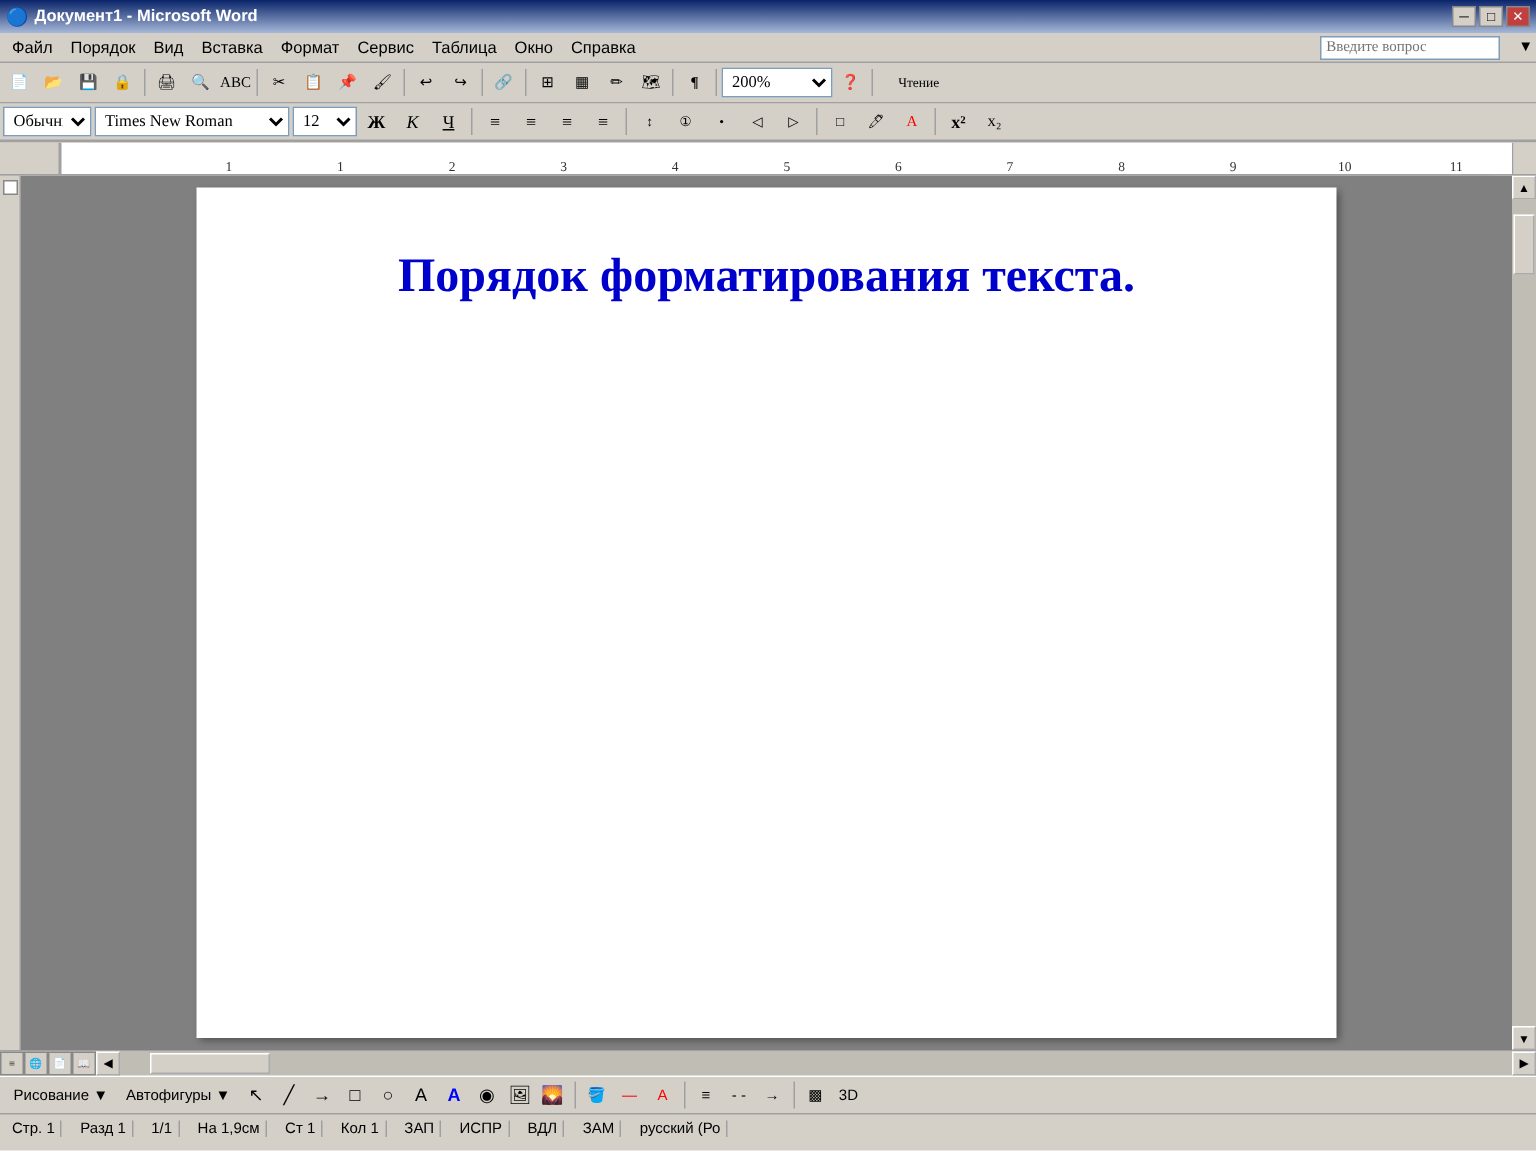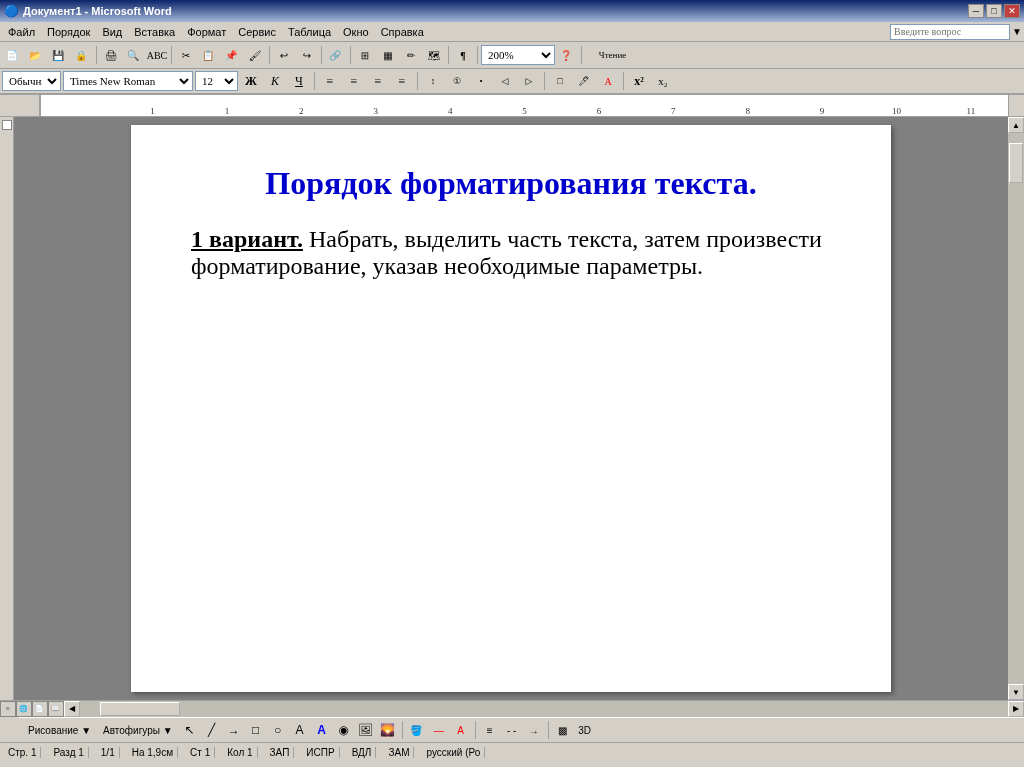--- a/index.html
+++ b/index.html
@@ -58,21 +58,21 @@
       font-size: 11px;
     }
     .menu-item {
       padding: 2px 6px;
       cursor: pointer;
     }
     .menu-spacer { flex: 1; }
     .menu-search {
       display: flex;
       align-items: center;
-      gap: 2px;
+      gap: 12px;
     }
     .menu-search input {
       width: 120px;
       height: 16px;
       font-size: 10px;
       font-family: Tahoma;
       border: 1px solid #7f9db9;
       padding: 1px 3px;
       background: white;
     }
@@ -310,21 +310,20 @@
     .drawing-toolbar {
       height: 26px;
       background: #d4d0c8;
       border-top: 2px solid #fff;
       display: flex;
       align-items: center;
       padding: 0 4px;
       gap: 2px;
       font-family: Tahoma, Arial, sans-serif;
       font-size: 10px;
-      margin-left: 19px;
     }
     .draw-btn {
       height: 20px;
       padding: 0 4px;
       background: #d4d0c8;
       border: 1px solid transparent;
       cursor: pointer;
       font-size: 10px;
       display: flex;
       align-items: center;
@@ -519,23 +518,20 @@
 <div class="doc-area">
 
   <div class="left-bar">
     <div class="page-marker"></div>
   </div>
 
   <div class="doc-scroll-area">
     <div class="page">
       <div class="doc-title">Порядок форматирования текста.</div>
 
-      <div class="doc-variant">
-        <span class="variant-label">1 вариант.</span><span> Набрать, выделить часть текста, затем произвести форматирование, указав необходимые параметры.</span>
-      </div>
 
     </div>
   </div>
 
   <div class="scroll-area">
     <div class="scroll-btn">▲</div>
     <div class="scroll-track">
       <div class="scroll-thumb"></div>
     </div>
     <div class="scroll-btn">▼</div>

